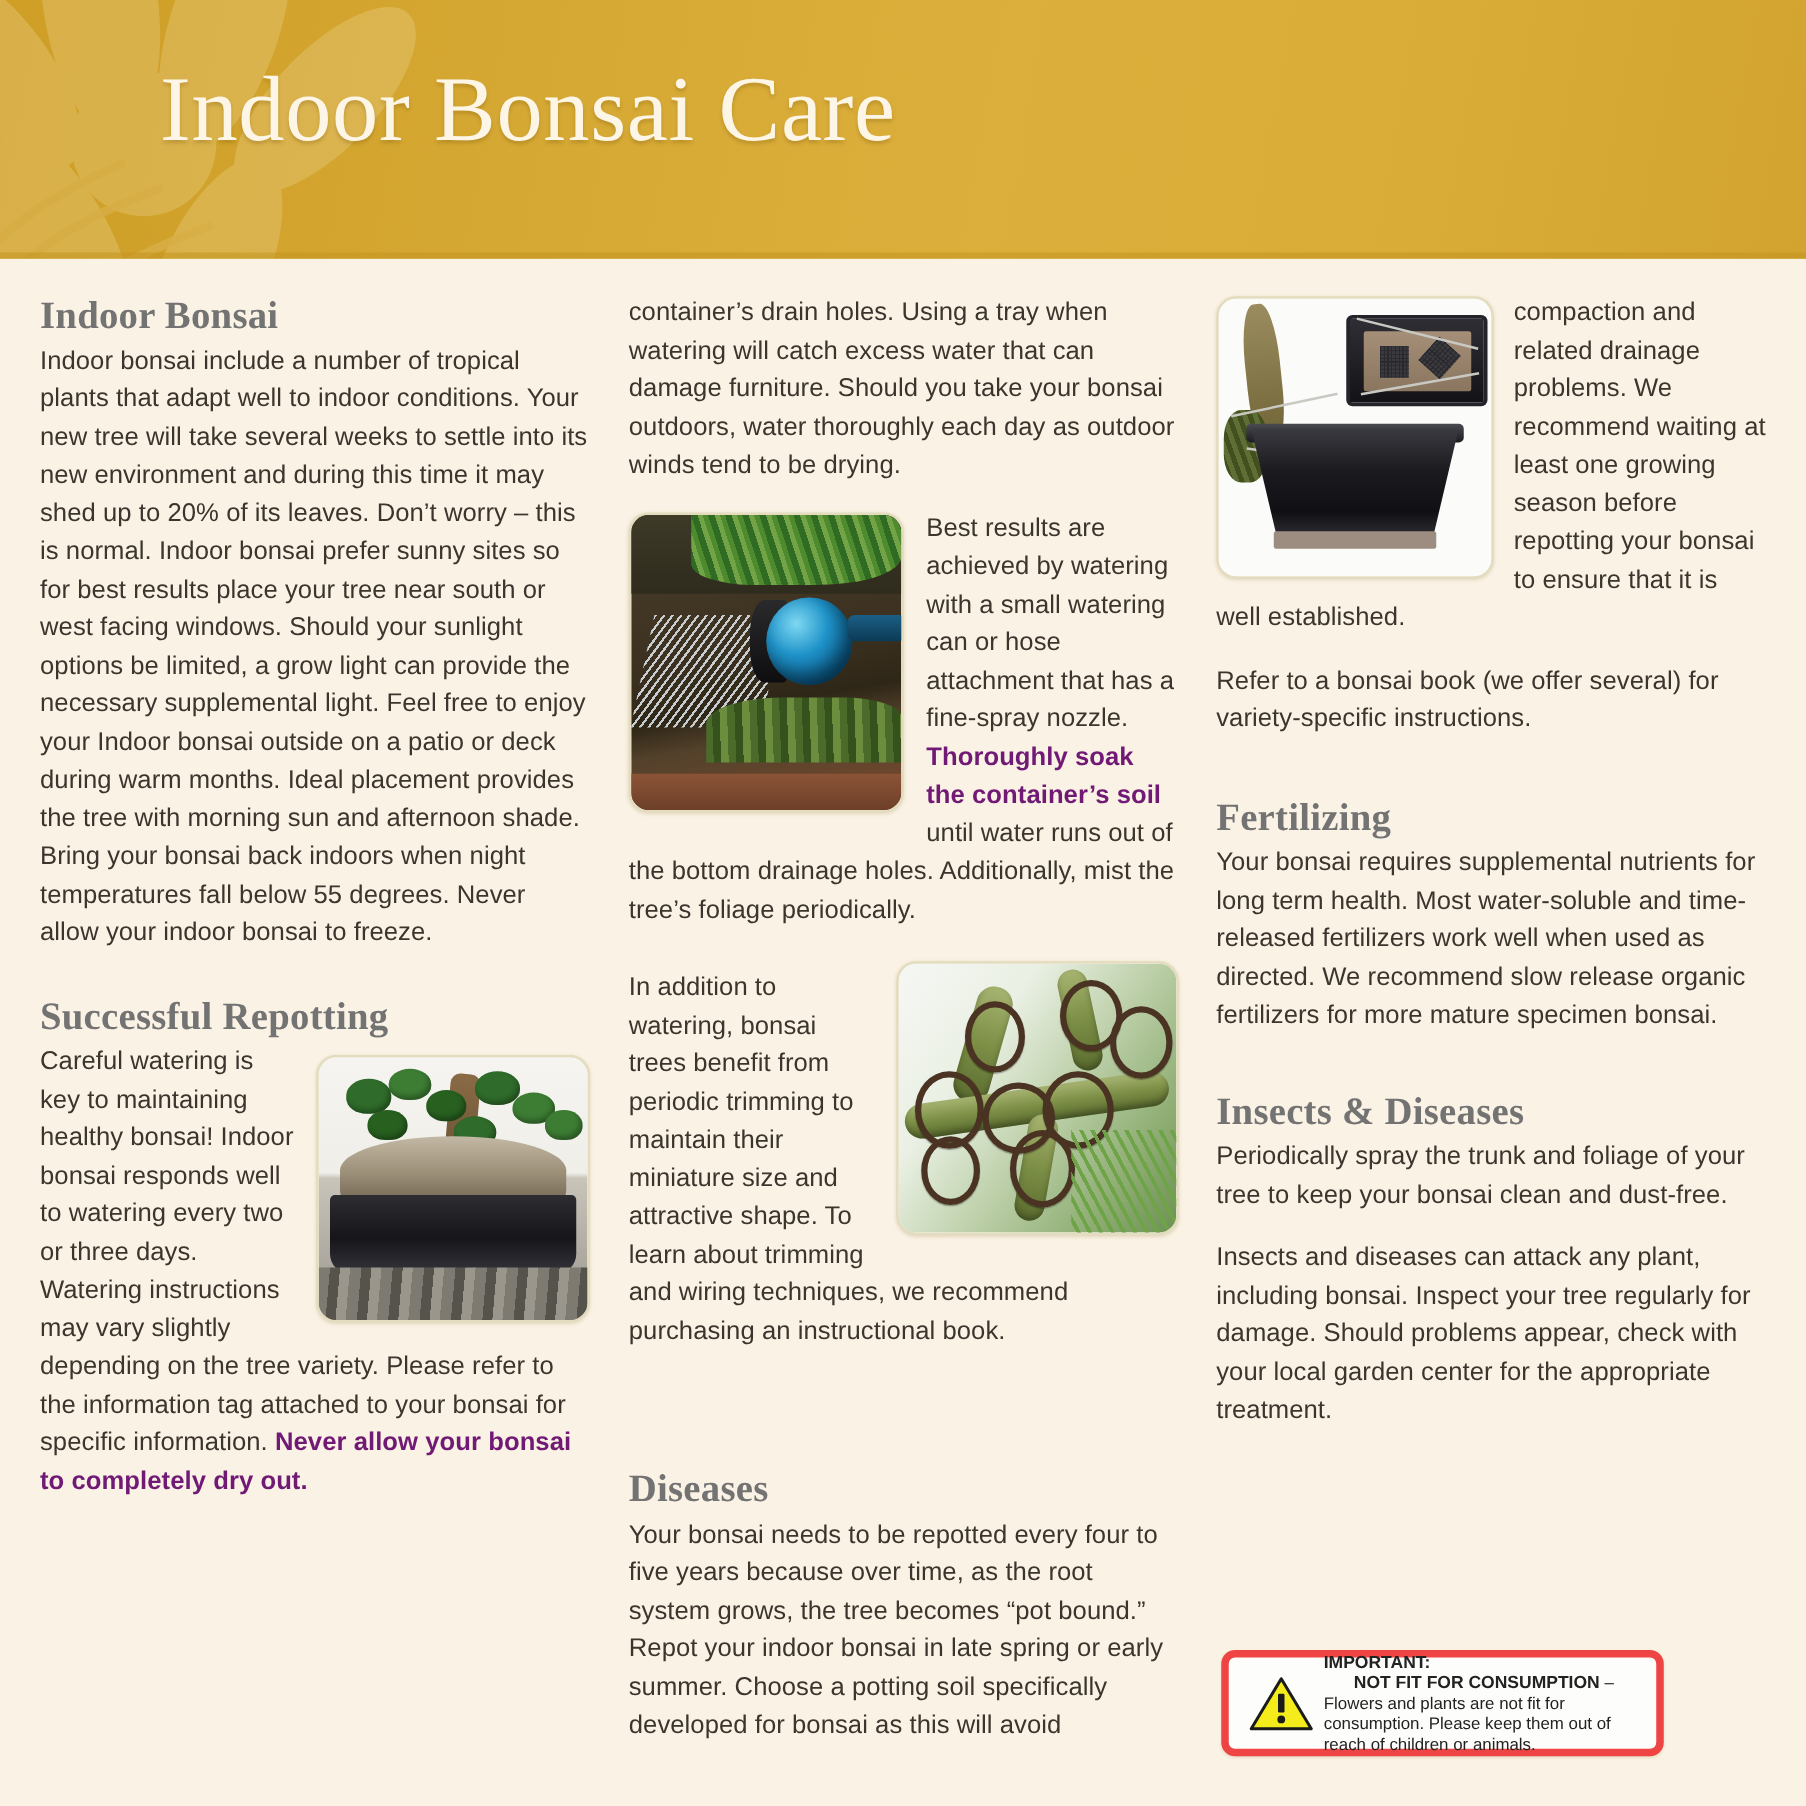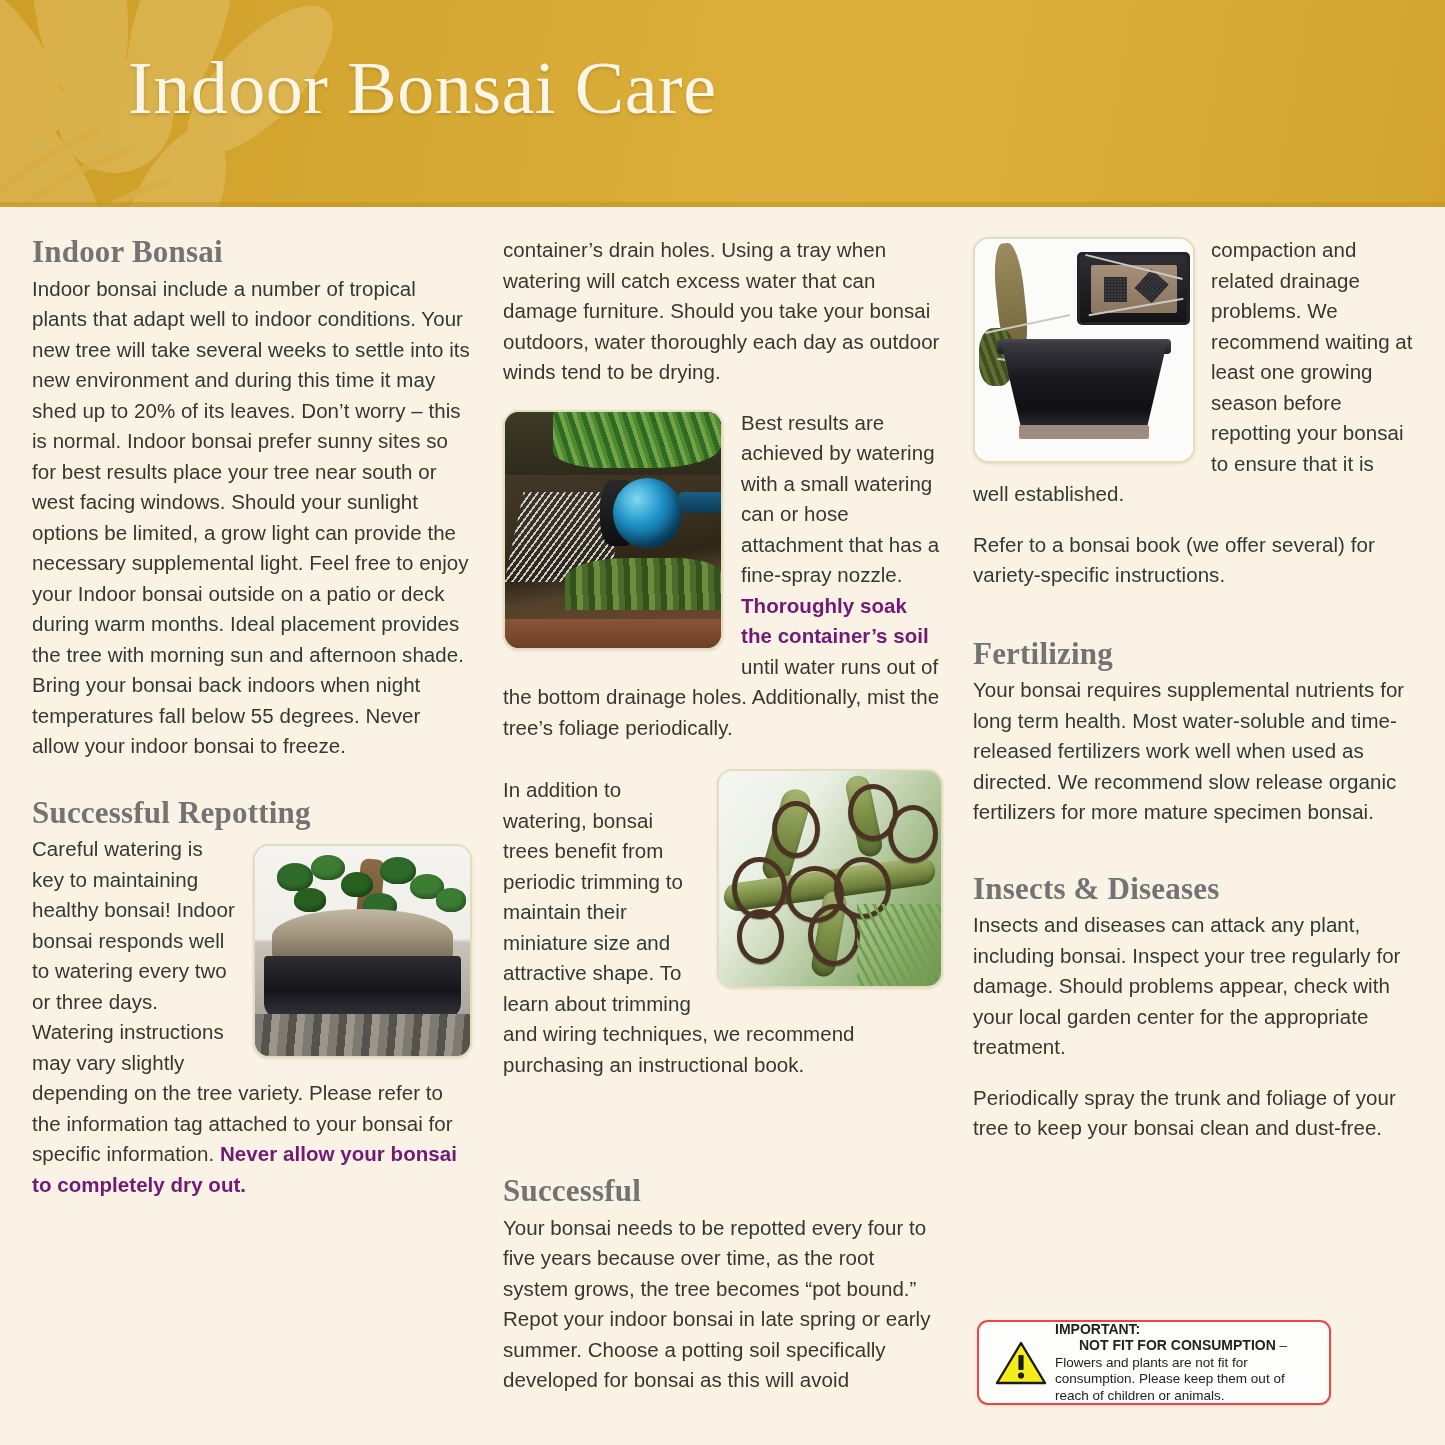--- a/index.html
+++ b/index.html
@@ -129,21 +129,21 @@
                      repeating-linear-gradient(90deg,#2A2A2E 0 1px,transparent 1px 3px);}
   .trunk-pot{position:absolute;left:10%;top:2%;width:13%;height:52%;
     background:linear-gradient(180deg,#9A8C5E,#6F6336);border-radius:40%;transform:rotate(-6deg);}
   .moss-pot{position:absolute;left:2%;top:40%;width:16%;height:26%;
     background:repeating-linear-gradient(70deg,#5E6E34 0 4px,#42501F 4px 8px);border-radius:40%;}
   .wirethread{position:absolute;height:2px;background:#C9C9C4;}
 
   
   .warnbox{
     position:absolute;left:977px;top:1320px;width:354px;height:85px;
-    background:#FDFDFB;border:2px solid #ef4444;border-radius:11px;
+    background:#FDFDFB;border:6px solid #ef4444;border-radius:11px;
     box-shadow:0 1px 2px rgba(150,130,80,.18);
     display:flex;align-items:center;padding:0 10px;box-sizing:border-box;
   }
   .warn-tri{flex:0 0 auto;width:52px;height:46px;margin:0 8px 0 6px;}
   .warn-text{font-size:13.5px;line-height:16.5px;color:#222;}
   .warn-text .t1{font-weight:700;font-size:14px;display:block;}
   .warn-text .t2{font-weight:700;font-size:14px;padding-left:24px;}
   .clear{clear:both;height:0;}
 </style>
 </head>
@@ -238,21 +238,21 @@
           <div class="wcoil" style="left:76%;top:16%;width:18%;height:22%;"></div>
           <div class="wcoil" style="left:40%;top:62%;width:19%;height:24%;"></div>
           <div class="wcoil" style="left:8%;top:64%;width:17%;height:21%;"></div>
           <div class="fir"></div>
         </div>
       </div>
 
       <p class="body" style="margin-top:12px;">In addition to watering, bonsai trees benefit from periodic trimming to maintain their miniature size and attractive shape. To learn about trimming and wiring techniques, we recommend purchasing an instructional book.</p>
       <div class="clear"></div>
 
-      <h2 class="sec" style="margin-top:74px;">Successful</h2>
+      <h2 class="sec" style="margin-top:74px;">Diseases</h2>
       <p class="body">Your bonsai needs to be repotted every four to five years because over time, as the root system grows, the tree becomes “pot bound.” Repot your indoor bonsai in late spring or early summer. Choose a potting soil specifically developed for bonsai as this will avoid</p>
     </div>
 
     <div class="col col3">
       <div class="photo ph-pot">
         <div class="ph-inner">
           <div class="pot-bg"></div>
           <div class="trunk-pot"></div>
           <div class="moss-pot"></div>
           <div class="inset-pot">
@@ -273,22 +273,22 @@
       </div>
 
       <p class="body">compaction and related drainage problems. We recommend waiting at least one growing season before repotting your bonsai to ensure that it is well established.</p>
       <div class="clear"></div>
       <p class="body">Refer to a bonsai book (we offer several) for variety-specific instructions.</p>
 
       <h2 class="sec" style="margin-top:46px;">Fertilizing</h2>
       <p class="body">Your bonsai requires supplemental nutrients for long term health. Most water-soluble and time-released fertilizers work well when used as directed. We recommend slow release organic fertilizers for more mature specimen bonsai.</p>
 
       <h2 class="sec" style="margin-top:44px;">Insects &amp; Diseases</h2>
+      <p class="body">Periodically spray the trunk and foliage of your tree to keep your bonsai clean and dust-free.</p>
       <p class="body">Insects and diseases can attack any plant, including bonsai. Inspect your tree regularly for damage. Should problems appear, check with your local garden center for the appropriate treatment.</p>
-      <p class="body">Periodically spray the trunk and foliage of your tree to keep your bonsai clean and dust-free.</p>
     </div>
   </div>
 
   <div class="warnbox">
     <svg class="warn-tri" viewBox="0 0 52 46">
       <polygon points="26,3 50,43 2,43" fill="#F5EC1C" stroke="#1B1B1B" stroke-width="2.4" stroke-linejoin="round"></polygon>
       <rect x="23.4" y="15" width="5.2" height="15" fill="#1B1B1B" rx="1"></rect>
       <circle cx="26" cy="35.5" r="3.1" fill="#1B1B1B"></circle>
     </svg>
     <div class="warn-text">

